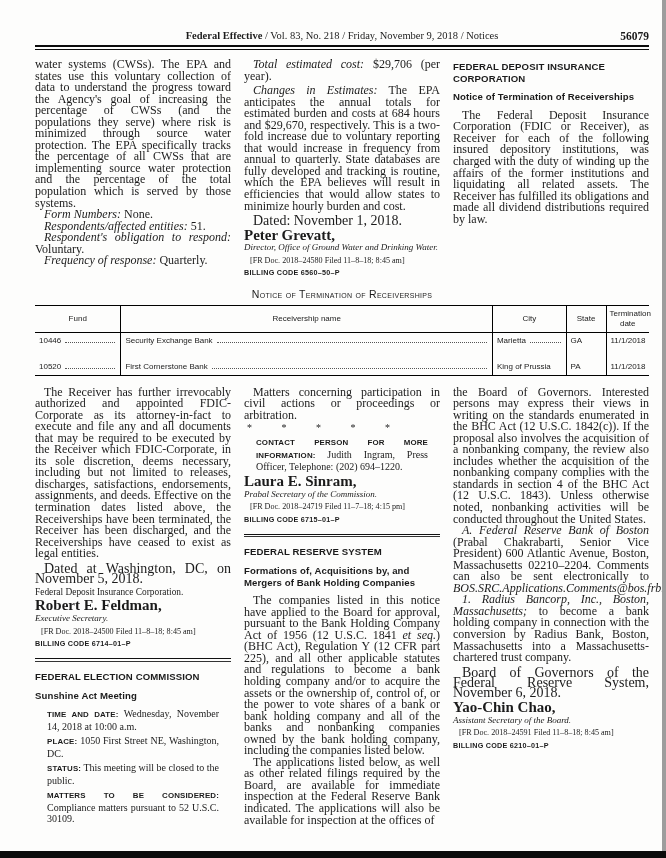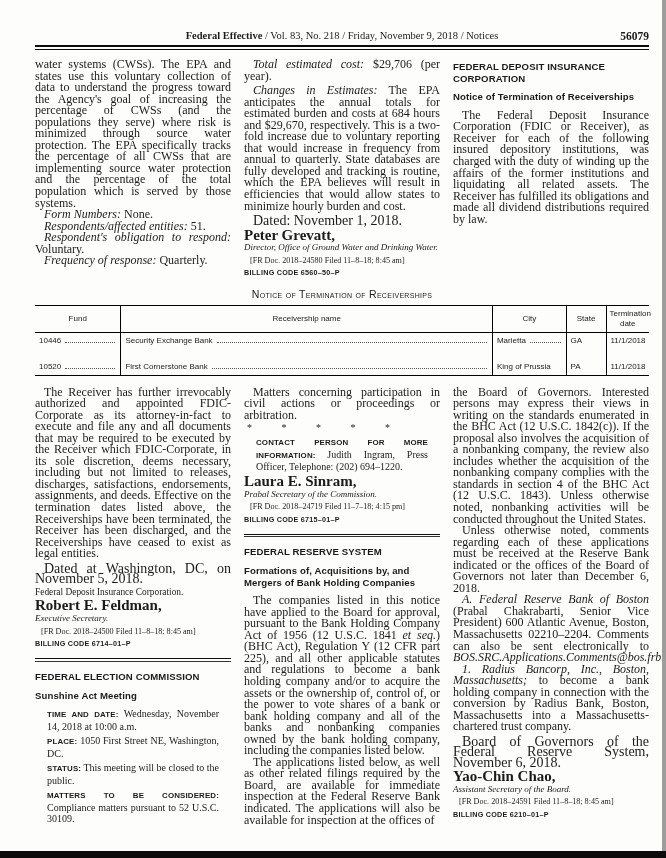--- a/index.html
+++ b/index.html
@@ -201,21 +201,20 @@
         <p class="billing">BILLING CODE 6715–01–P</p>
         <div class="rule-double"></div>
         <h2 class="agency-head after-rule">FEDERAL RESERVE SYSTEM</h2>
         <h3 class="doc-head">Formations of, Acquisitions by, and Mergers of Bank Holding Companies</h3>
         <p class="body"><span>The companies listed in this notice have applied to the Board for approval, pursuant to the Bank Holding Company Act of 1956 (12 U.S.C. 1841 </span><i>et seq.</i><span>) (BHC Act), Regulation Y (12 CFR part 225), and all other applicable statutes and regulations to become a bank holding company and/or to acquire the assets or the ownership of, control of, or the power to vote shares of a bank or bank holding company and all of the banks and nonbanking companies owned by the bank holding company, including the companies listed below.</span></p>
         <p class="body">The applications listed below, as well as other related filings required by the Board, are available for immediate inspection at the Federal Reserve Bank indicated. The applications will also be available for inspection at the offices of</p>
       </div>
 
       <div class="col">
         <p class="body flush">the Board of Governors. Interested persons may express their views in writing on the standards enumerated in the BHC Act (12 U.S.C. 1842(c)). If the proposal also involves the acquisition of a nonbanking company, the review also includes whether the acquisition of the nonbanking company complies with the standards in section 4 of the BHC Act (12 U.S.C. 1843). Unless otherwise noted, nonbanking activities will be conducted throughout the United States.</p>
-        <p class="body">Unless otherwise noted, comments regarding each of these applications must be received at the Reserve Bank indicated or the offices of the Board of Governors not later than December 6, 2018.</p>
         <p class="body"><i>A. Federal Reserve Bank of Boston</i><span> (Prabal Chakrabarti, Senior Vice President) 600 Atlantic Avenue, Boston, Massachusetts 02210–2204. Comments can also be sent electronically to </span><i>BOS.SRC.Applications.Comments@bos.frb.org:</i></p>
         <p class="body"><i>1. Radius Bancorp, Inc., Boston, Massachusetts;</i><span> to become a bank holding company in connection with the conversion by Radius Bank, Boston, Massachusetts into a Massachusetts-chartered trust company.</span></p>
         <p class="dated flush">Board of Governors of the Federal Reserve System, November 6, 2018.</p>
         <p class="sig-name">Yao-Chin Chao,</p>
         <p class="sig-title">Assistant Secretary of the Board.</p>
         <p class="frdoc">[FR Doc. 2018–24591 Filed 11–8–18; 8:45 am]</p>
         <p class="billing">BILLING CODE 6210–01–P</p>
       </div>
     </section>
 

